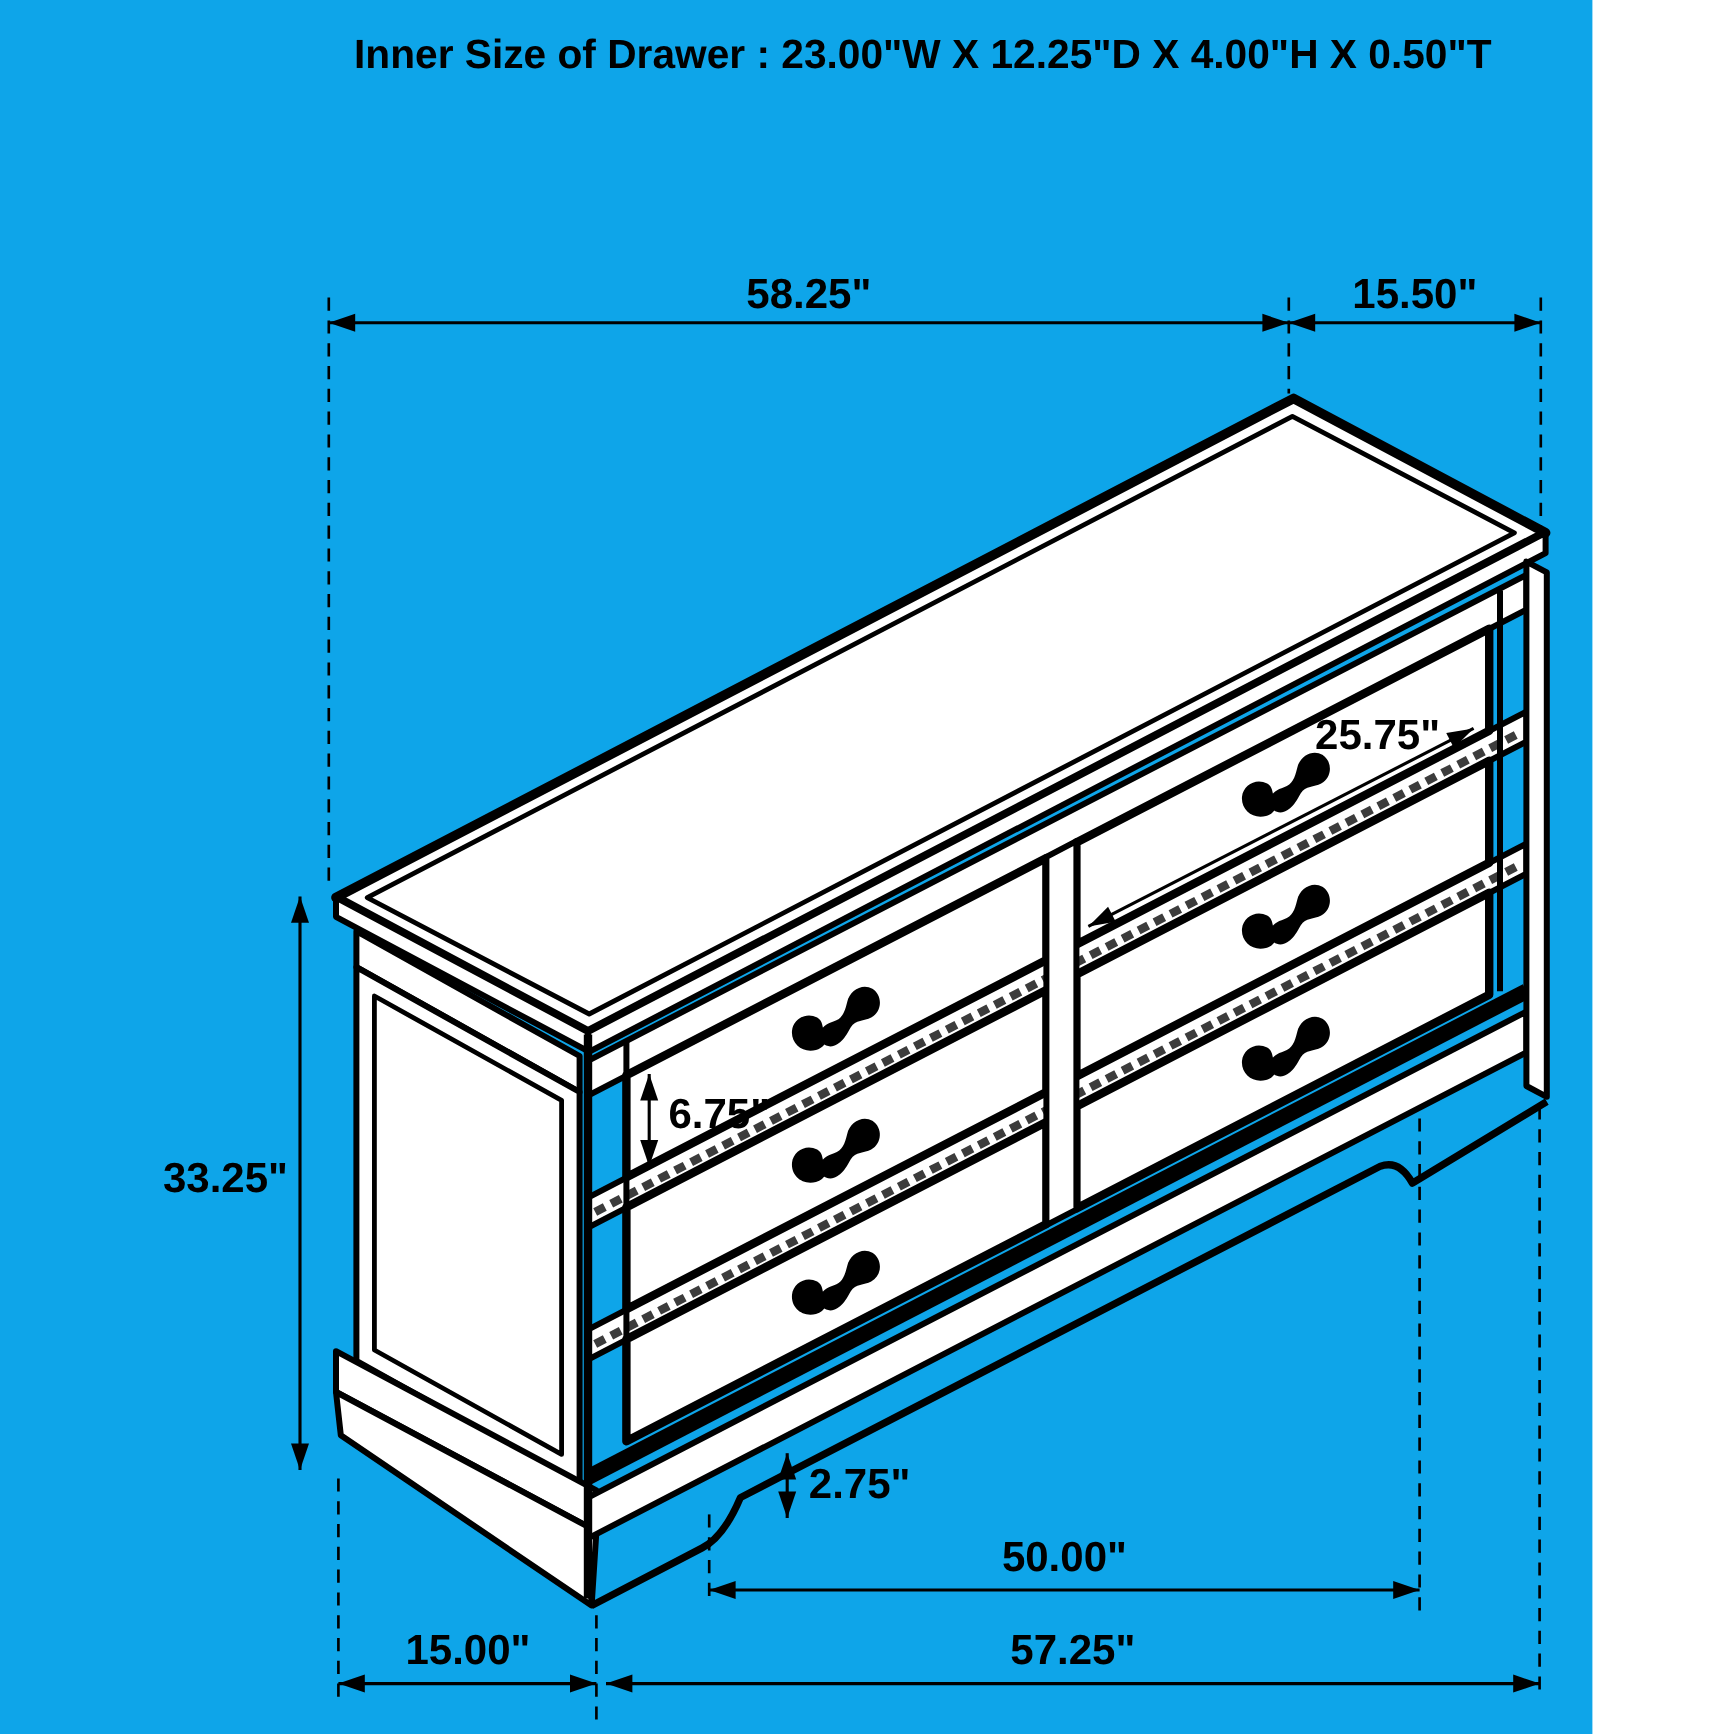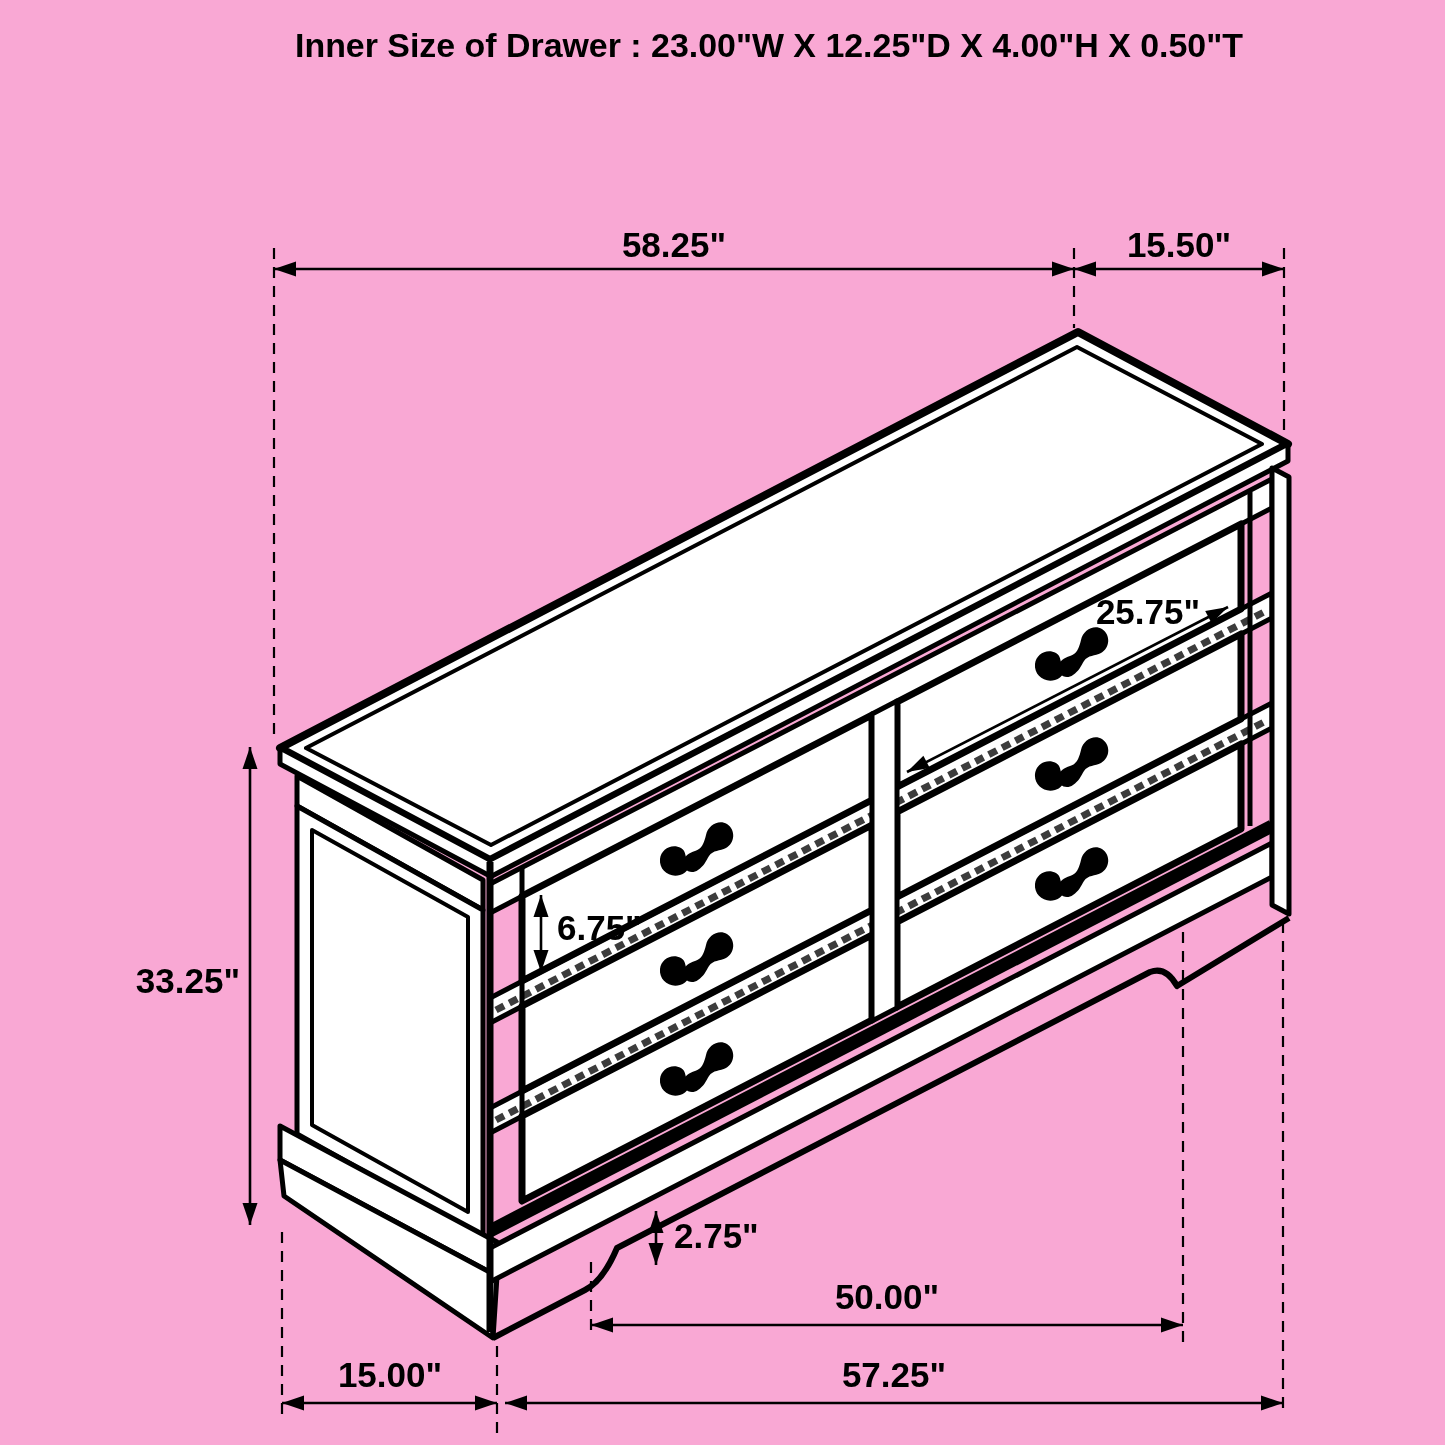--- a/index.html
+++ b/index.html
@@ -1,19 +1,19 @@
 <!DOCTYPE html>
 <html><head>
 <meta charset="utf-8">
 <style>
   html,body{margin:0;padding:0;background:#ffffff;}
   .canvas{
     position:relative;
-    width:1445px;height:1445px;
-    background:#f9a8d4;
+    width:1327px;height:1445px;
+    background:#0ea5e9;
     font-family:"Liberation Sans", sans-serif;
     overflow:hidden;
   }
   svg{display:block;}
   .dim-label{
     font-family:"Liberation Sans", sans-serif;
     font-weight:bold;
     font-size:35px;
     fill:#000000;
   }

